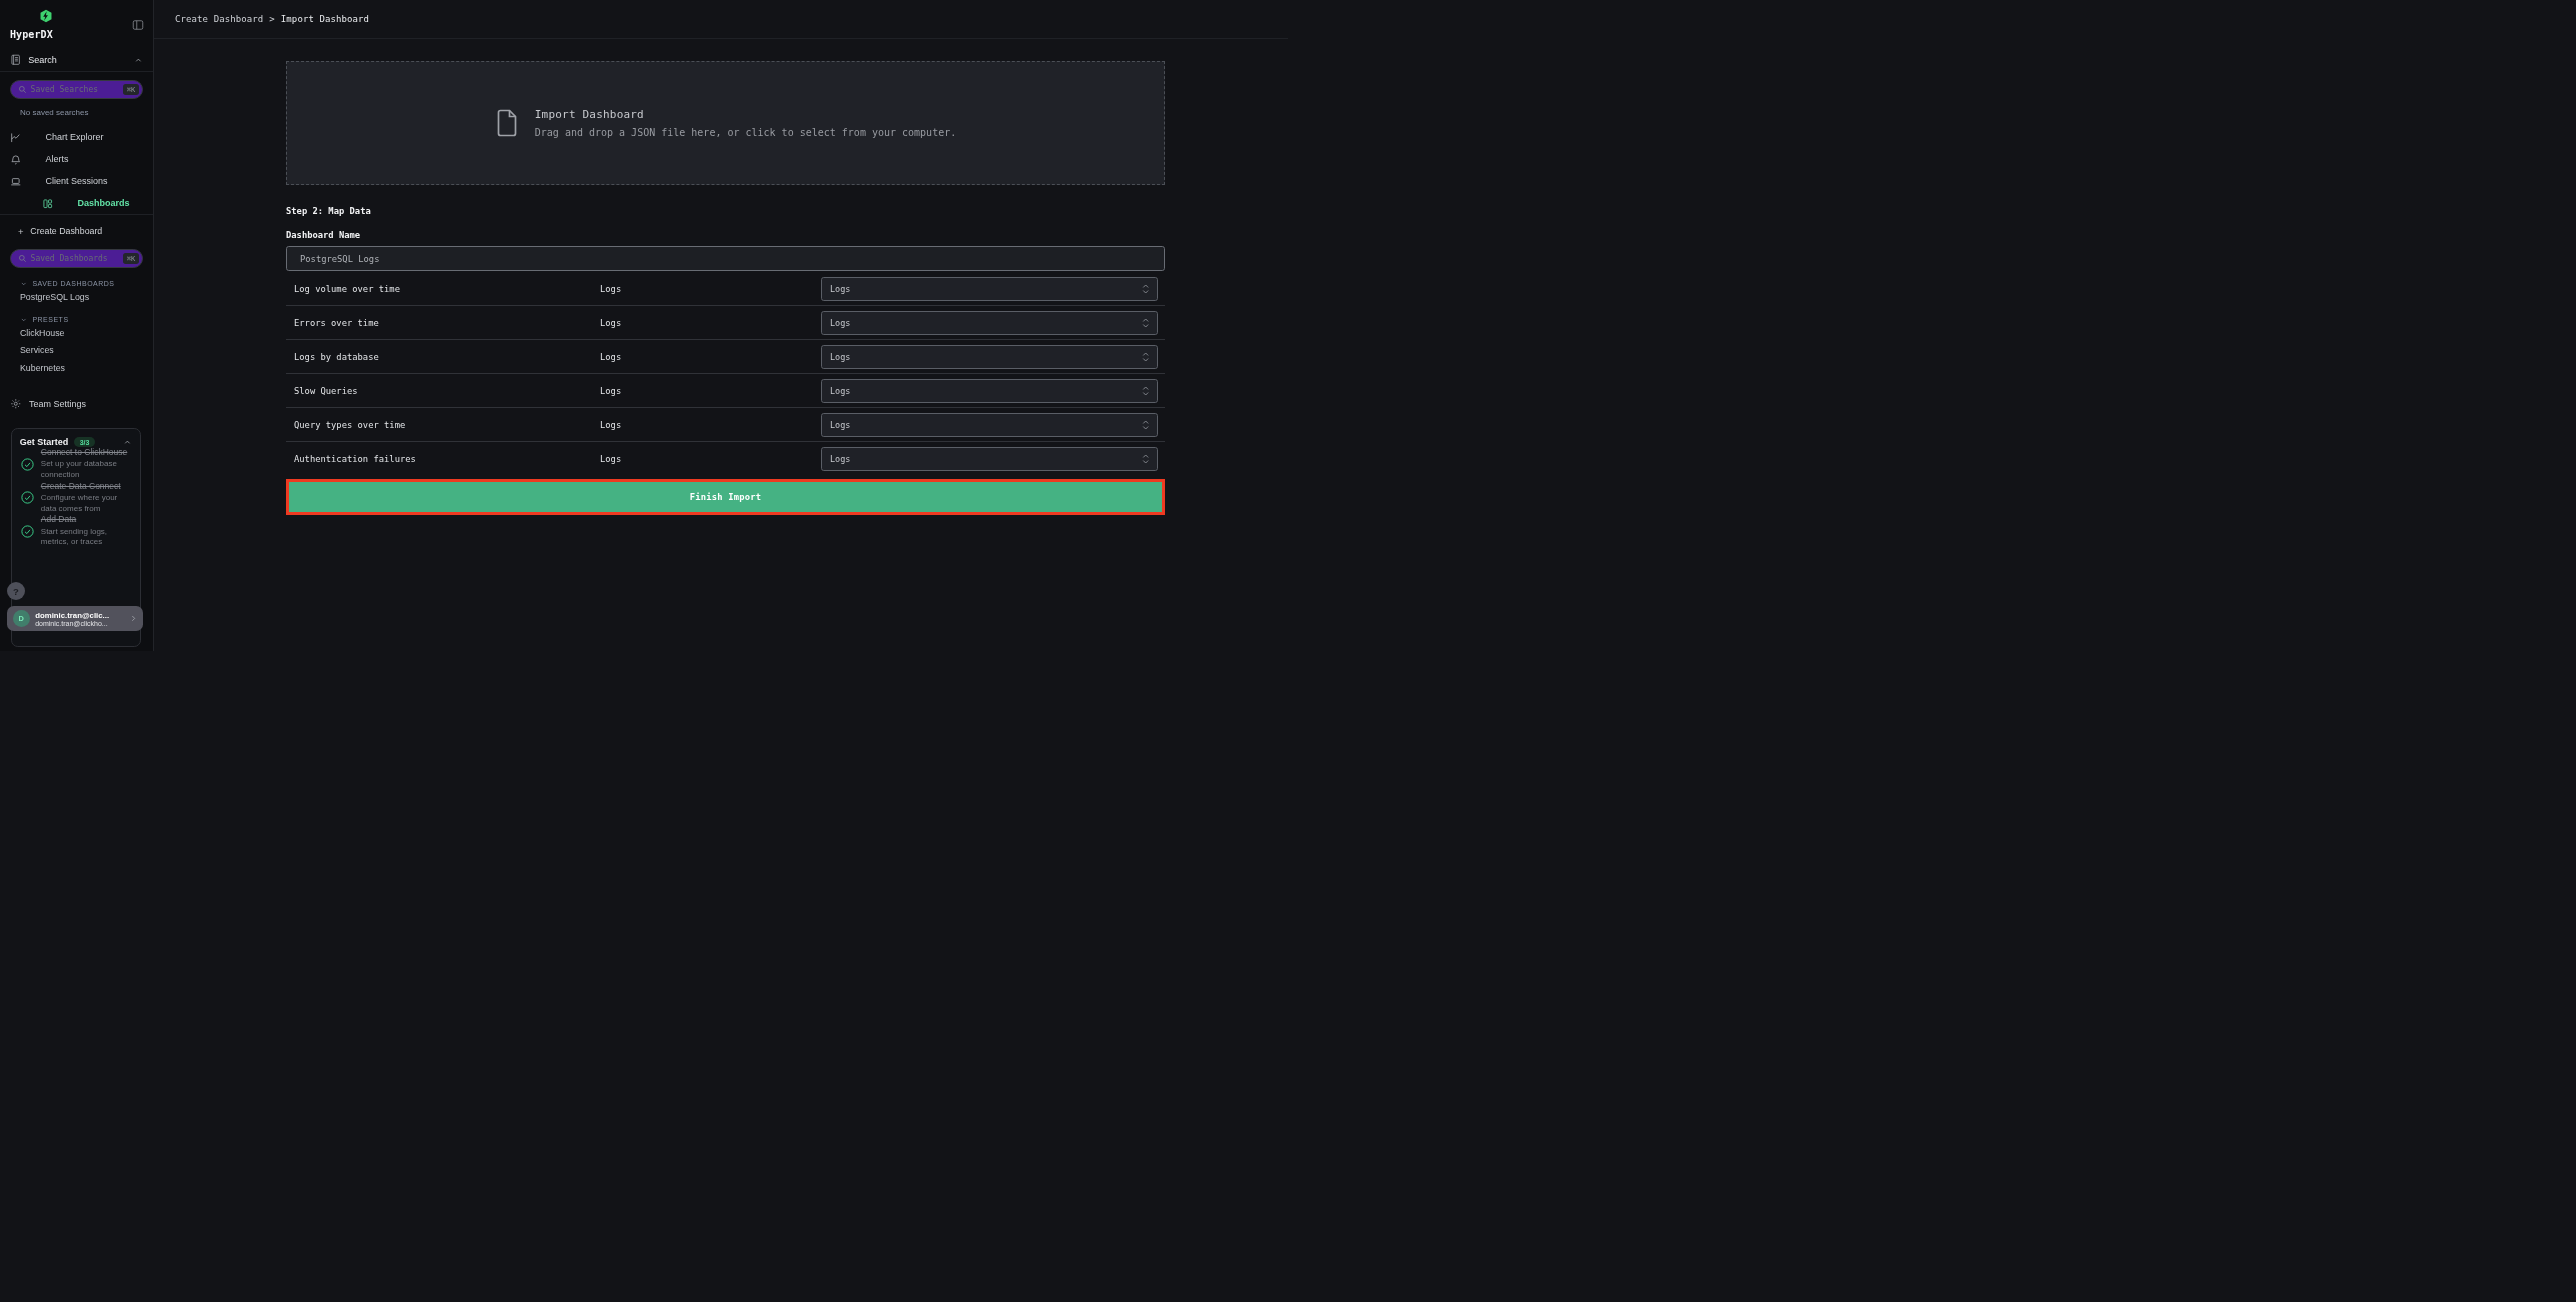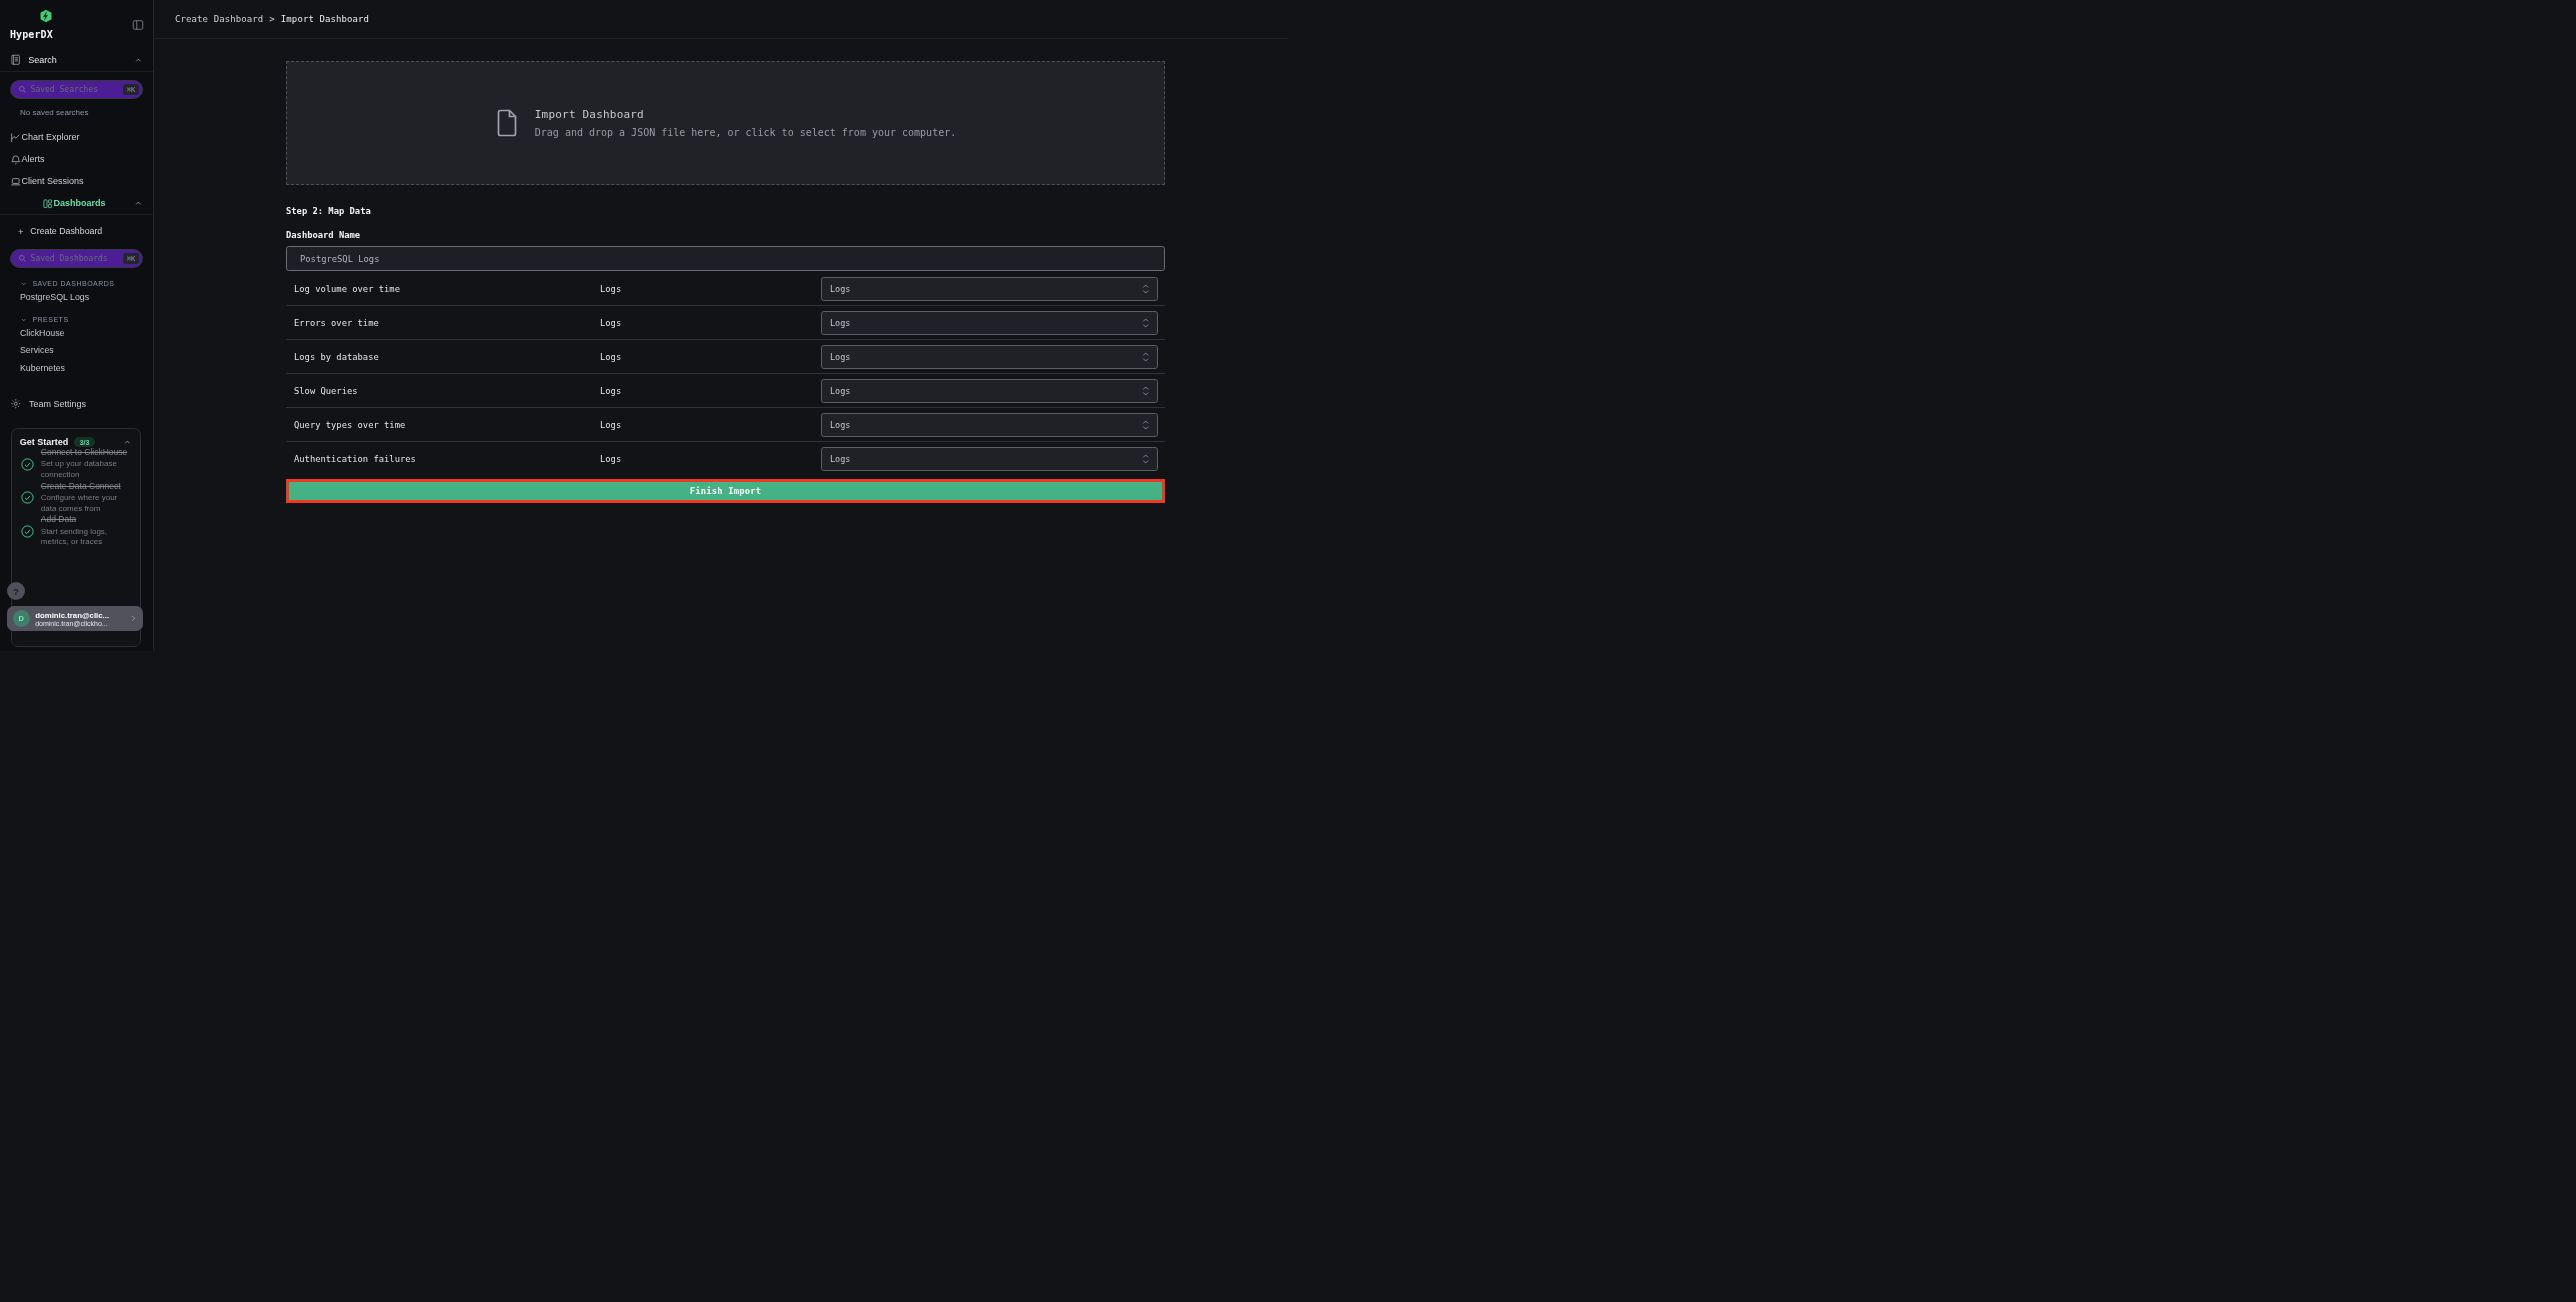--- a/index.html
+++ b/index.html
@@ -49,21 +49,21 @@
   .pill input::placeholder { color:#676c74; }
   .kbd-badge {
     background:#24262c; border-radius:2.7px; padding:1.4px 3.4px;
     font-family:"DejaVu Sans Mono","Liberation Mono",monospace;
     font-size:7px; color:#8f949c; white-space:nowrap;
   }
   .empty-note { color:#8b94a5; font-size:8px; padding:0 10px 0 20px; margin-top:8.8px; }
 
   .nav { margin-top:9.5px; }
   .nav-item {
-    display:flex; align-items:center; gap:0; height:22px; padding:0 10px;
+    display:flex; align-items:center; gap:24px; height:22px; padding:0 10px;
     font-size:9px; color:#ced1d6; cursor:pointer;
   }
   .nav-item .nav-ic { color:#b4b8bf; display:flex; }
   .nav-item.active { color:#63e2a7; font-weight:bold;margin-left:32px; }
   .nav-item.active .nav-ic { color:#63e2a7; }
   .nav-item .chev { margin-left:auto; color:#aeb2b9; }
 
   .create-dash {
     display:flex; align-items:center; gap:6.8px; height:20px; margin-top:6px;
     padding:0 10px 0 18px; font-size:8.8px; color:#d4d7db; cursor:pointer;
@@ -172,21 +172,21 @@
     border-radius:2.7px; display:flex; align-items:center; padding:0 8px;
     cursor:pointer;
   }
   .mock-select .sel-val { font-size:8.5px; color:#c6c8cd; }
   .mock-select .sel-chev { margin-left:auto; color:#8a8d94; display:flex; }
 
   .annotation {
     margin-top:2.7px; border:3.4px solid #ee3a21;
   }
   .finish-btn {
-    display:block; width:100%; height:18px; background:#45b283; border:none;
+    display:block; width:100%; height:30px; background:#45b283; border:none;
     color:#ffffff; font-family:"DejaVu Sans Mono","Liberation Mono",monospace;
     font-weight:bold; font-size:8.8px; letter-spacing:0.2px; cursor:pointer;
   }
 
   svg { display:block; }
 </style>
 </head>
 <body>
 
 <aside class="sidebar">

